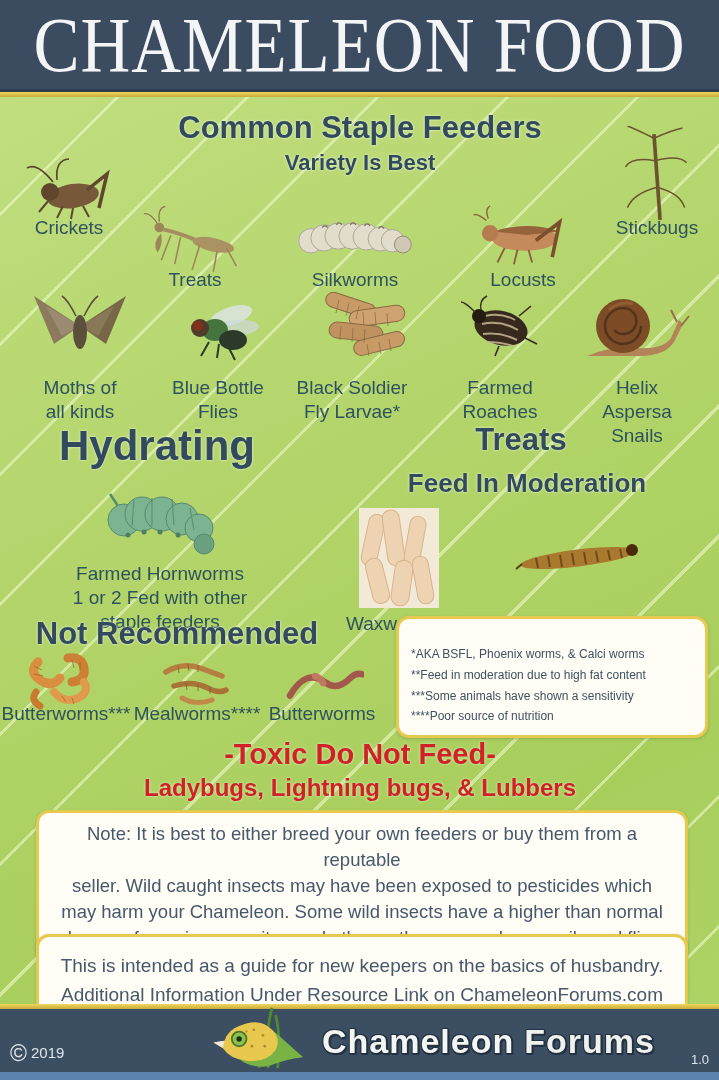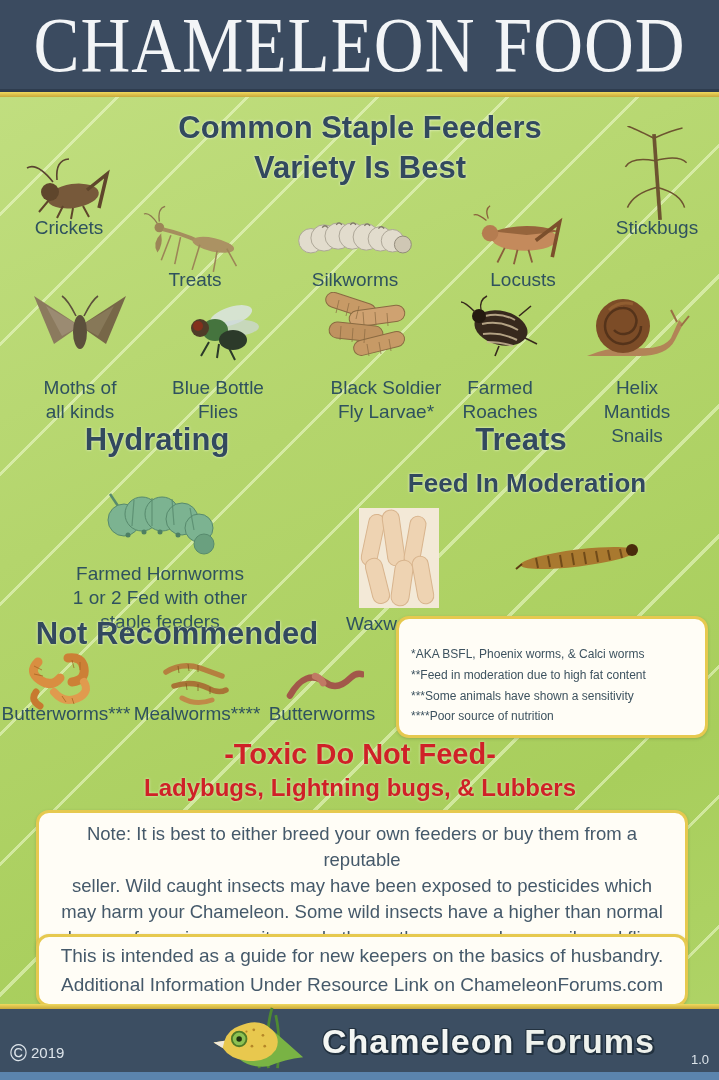--- a/index.html
+++ b/index.html
@@ -16,21 +16,21 @@
   .topbar h1{margin:0;font-family:"Liberation Serif",serif;font-weight:400;color:#f3f5f7;
     font-size:69px;line-height:90px;text-align:center;letter-spacing:1px;transform:scaleY(1.12);}
   .gold{left:0;width:719px;height:5px;background:linear-gradient(#f0d95e,#c9a93a);}
   
   .hd{font-weight:bold;color:#32495e;text-shadow:0 0 3px rgba(236,246,210,.9),0 0 1px rgba(236,246,210,.9);text-align:right;}
   .lbl{font-size:19px;line-height:24px;color:#2f525e;}
   .red{font-weight:bold;color:#cf2127;text-shadow:0 0 3px rgba(236,246,210,.8);}
   .box{background:#fffdf6;border:3px solid #e6c94f;border-radius:13px;box-shadow:0 1px 3px rgba(60,80,40,.25);}
   .fnote{font-size:12px;line-height:20.8px;color:#3d525f;padding:25px 8px 8px 12px;}
   .notetext{font-size:18.5px;line-height:26px;color:#45596a;text-align:center;padding:8px 14px;}
-  .guidetext{font-size:19px;line-height:28.5px;color:#45596a;text-align:center;padding:5px 10px;}
+  .guidetext{font-size:19px;line-height:28.5px;color:#45596a;text-align:center;padding:15px 10px;}
   .bug svg{display:block;width:100%;height:100%;}
   
   .footbar{left:0;top:1009px;width:719px;height:63px;background:#3c4e62;}
   .strip{left:0;top:1072px;width:719px;height:8px;background:#5b84ad;}
   .logo-text{font-size:34px;font-weight:bold;color:#f4f6f3;letter-spacing:1px;white-space:nowrap;
     text-shadow:2px 2px 0 #233240,-1px -1px 0 #233240,1px -1px 0 #233240,-1px 1px 0 #233240,2px 0 0 #233240,0 2px 0 #233240;}
   .logo-text .w2{margin-left:10px;color:#eef1ec;text-align:right;}
   .copyright{color:#dde4ea;font-size:15px;}
   .copyright .sym{font-size:23px;vertical-align:-3px;margin-right:4px;}
   .version{color:#dde4ea;font-size:13px;}
@@ -39,21 +39,21 @@
 <body>
 
 <div class="page">
 
   <header class="abs topbar">
     <h1>CHAMELEON FOOD</h1>
   </header>
   <div class="abs gold" style="top:92px"></div>
 
   <div class="abs ctr hd" style="left:360px;top:110px;font-size:31px">Common Staple Feeders</div>
-  <div class="abs ctr hd" style="left:360px;top:150px;font-size:31px">Variety Is Best</div>
+  <div class="abs ctr hd" style="left:360px;top:150px;font-size:22px">Variety Is Best</div>
 
   <span class="abs bug" style="left:24px;top:156px;width:92px;height:64px">
     <svg viewBox="0 0 90 64">
         <path d="M28 26 Q12 6 2 12 M32 24 Q30 4 44 3" stroke="#5a4430" fill="none" stroke-width="1.6"></path>
         <ellipse cx="48" cy="40" rx="26" ry="12" fill="#77593a" transform="rotate(-8 48 40)"></ellipse>
         <circle cx="25" cy="36" r="9" fill="#5f462c"></circle>
         <path d="M62 34 L82 18 L74 52" stroke="#5f462c" stroke-width="3.5" fill="none"></path>
         <path d="M38 50 L32 62 M48 52 L46 63 M58 50 L64 61 M24 44 L14 56" stroke="#5f462c" stroke-width="2" fill="none"></path>
       </svg>
   </span>
@@ -159,28 +159,28 @@
         <circle cx="44" cy="40" r="27" fill="#7c4c27"></circle>
         <path d="M62 40 a18 18 0 1 1 -18 -18 a13 13 0 1 1 -9 22" stroke="#55331a" stroke-width="2.5" fill="none"></path>
         <path d="M30 24 a26 26 0 0 1 24 -6" stroke="#a06a38" stroke-width="3" fill="none" opacity=".6"></path>
       </svg>
   </span>
 
   <div class="abs ctr lbl pre" style="left:80px;top:376px">Moths of
 all kinds</div>
   <div class="abs ctr lbl pre" style="left:218px;top:376px">Blue Bottle
 Flies</div>
-  <div class="abs ctr lbl pre" style="left:386px;top:376px">Black Soldier
+  <div class="abs ctr lbl pre" style="left:352px;top:376px">Black Soldier
 Fly Larvae*</div>
   <div class="abs ctr lbl pre" style="left:500px;top:376px">Farmed
 Roaches</div>
-  <div class="abs ctr lbl pre" style="left:637px;top:376px">Helix Mantids
+  <div class="abs ctr lbl pre" style="left:637px;top:376px">Helix Aspersa
 Snails</div>
 
-  <div class="abs ctr hd" style="left:157px;top:422px;font-size:31px">Hydrating</div>
+  <div class="abs ctr hd" style="left:157px;top:422px;font-size:42px">Hydrating</div>
   <div class="abs ctr hd" style="left:527px;top:468px;font-size:26px">Feed In Moderation</div>
   <div class="abs ctr hd" style="left:521px;top:422px;font-size:31px">Treats</div>
 
   <span class="abs bug" style="left:98px;top:486px;width:124px;height:78px">
     <svg viewBox="0 0 124 78">
         <path d="M20 20 L12 8" stroke="#578a6d" stroke-width="2.5"></path>
         <g fill="#7cb391" stroke="#578a6d" stroke-width="1">
           <circle cx="26" cy="34" r="16"></circle>
           <circle cx="44" cy="28" r="17"></circle>
           <circle cx="64" cy="28" r="17"></circle>

